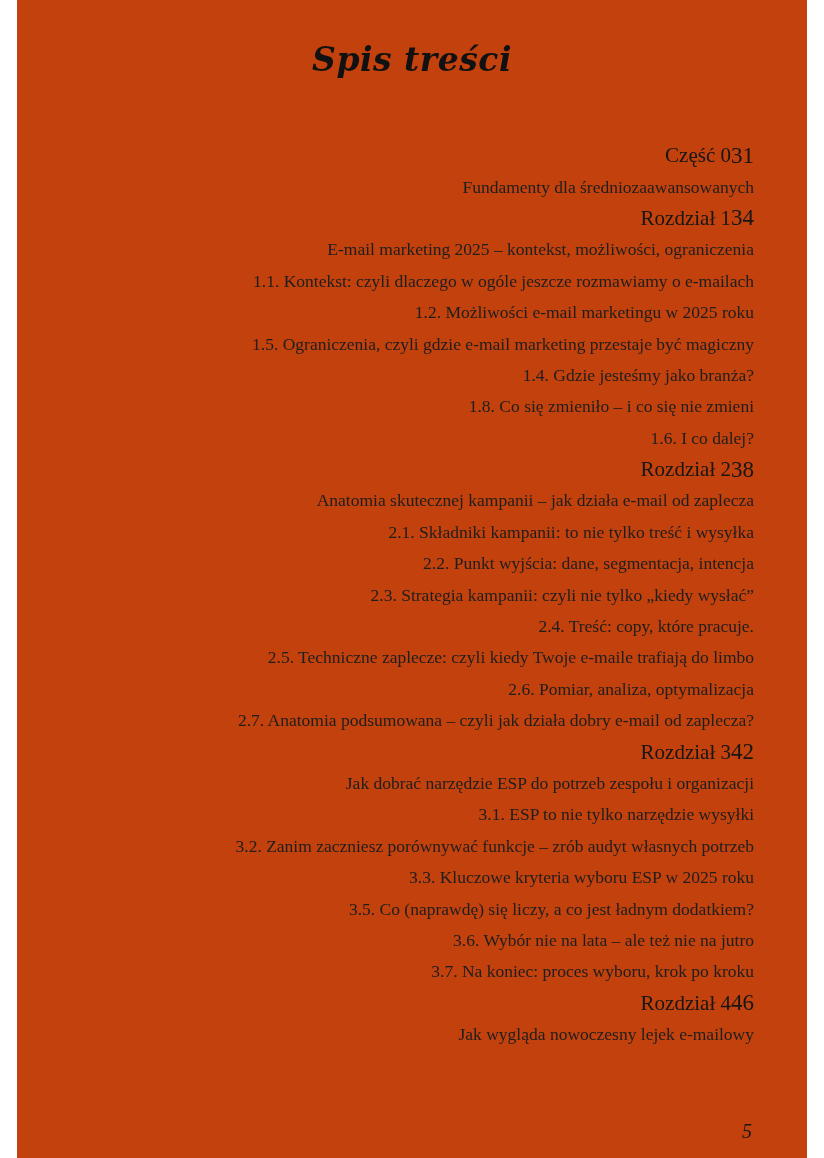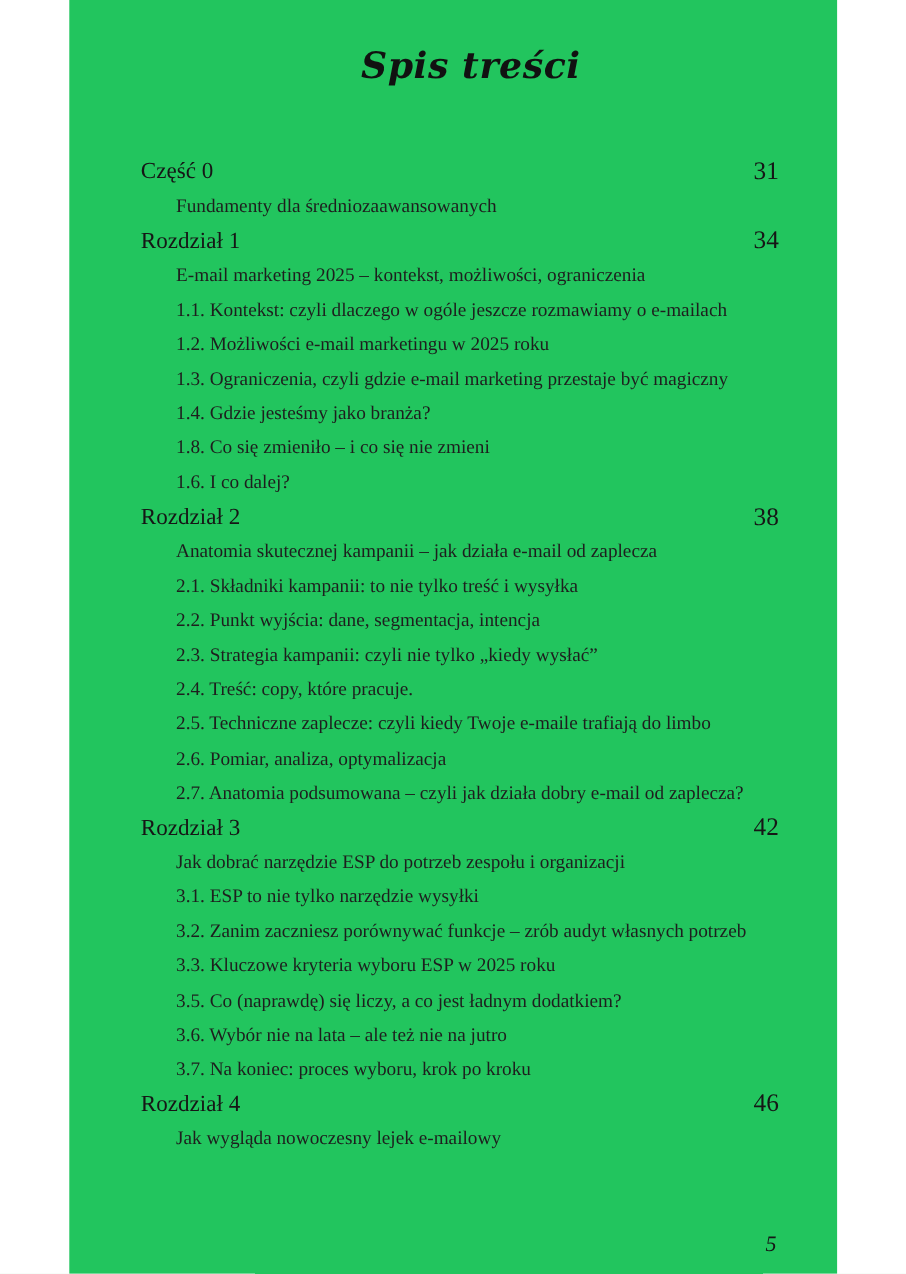--- a/index.html
+++ b/index.html
@@ -2,49 +2,48 @@
 <html lang="pl"><head>
 <meta charset="utf-8">
 <style>
   html, body {
     margin: 0;
     padding: 0;
     background: #ffffff;
   }
   .page {
     position: relative;
-    width: 666px;
+    width: 790px;
     height: 1158px;
     margin: 0 auto;
-    background: #22c55e;
+    background: #c2410c;
     color: #1b1b1b;
     font-family: "Liberation Serif", serif;
     overflow: hidden;
-    padding-left: 32px;
   }
   .doc-title {
     margin: 0;
     padding-top: 40px;
     text-align: center;
     font-family: "DejaVu Serif", serif;
     font-style: italic;
     font-weight: 700;
     font-size: 33px;
     letter-spacing: 0.5px;
     color: #111111;
   }
   .toc {
     position: absolute;
     top: 140px;
     left: 65px;
     right: 53px;
   }
   .toc-row {
     display: flex;
-    justify-content: space-between;
+    justify-content: flex-end;
     align-items: center;
     height: 31.4px;
     white-space: nowrap;
   }
   .toc-row.part .toc-label,
   .toc-row.chapter .toc-label {
     font-size: 21px;
     font-style: normal;
     color: #161616;
   }
@@ -88,21 +87,21 @@
       <div class="toc-row subtitle">
         <span class="toc-label">E-mail marketing 2025 – kontekst, możliwości, ograniczenia</span>
       </div>
       <div class="toc-row section">
         <span class="toc-label">1.1. Kontekst: czyli dlaczego w ogóle jeszcze rozmawiamy o e-mailach</span>
       </div>
       <div class="toc-row section">
         <span class="toc-label">1.2. Możliwości e-mail marketingu w 2025 roku</span>
       </div>
       <div class="toc-row section">
-        <span class="toc-label">1.3. Ograniczenia, czyli gdzie e-mail marketing przestaje być magiczny</span>
+        <span class="toc-label">1.5. Ograniczenia, czyli gdzie e-mail marketing przestaje być magiczny</span>
       </div>
       <div class="toc-row section">
         <span class="toc-label">1.4. Gdzie jesteśmy jako branża?</span>
       </div>
       <div class="toc-row section">
         <span class="toc-label">1.8. Co się zmieniło – i co się nie zmieni</span>
       </div>
       <div class="toc-row section">
         <span class="toc-label">1.6. I co dalej?</span>
       </div>

